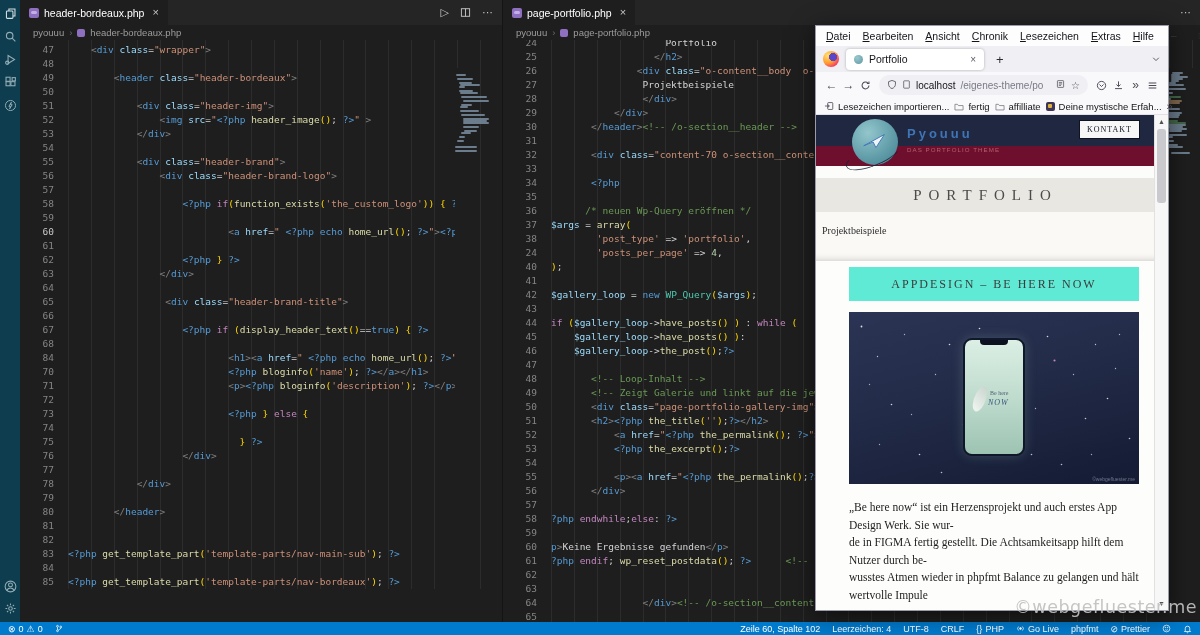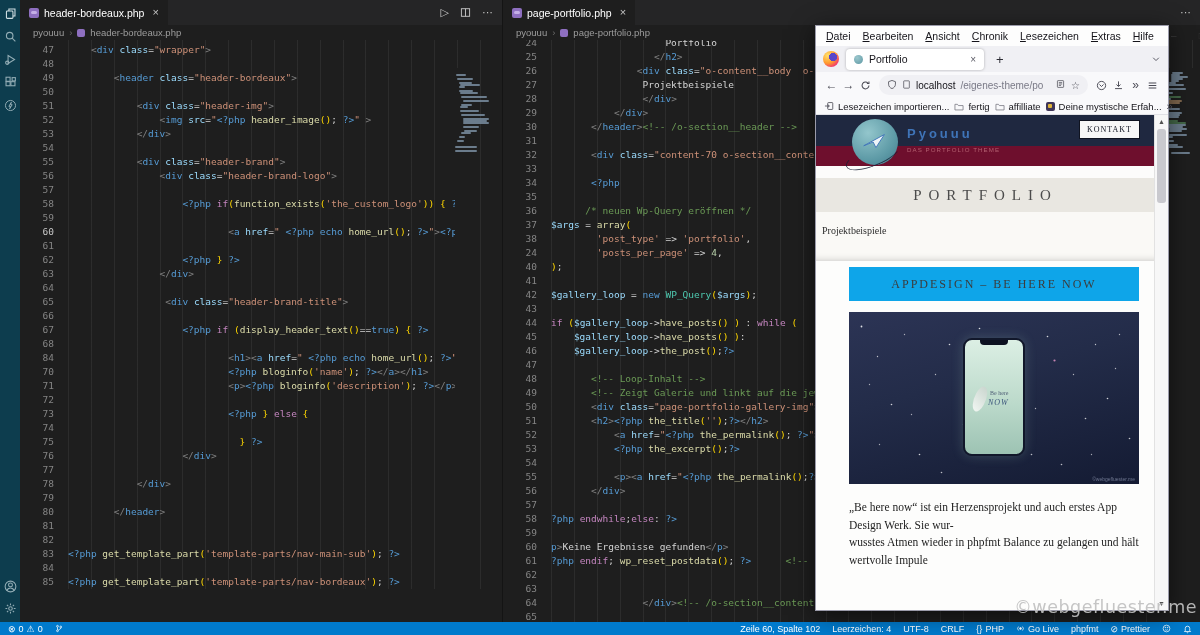--- a/index.html
+++ b/index.html
@@ -118,21 +118,21 @@
   .hamburger{position:absolute;right:16px;top:3px;width:40px;}
   .hamburger .bar{height:3px;background:#d9a02f;margin-bottom:3.5px;}
   .gap-white{height:12px;background:#fcfcfb;}
   .title-band{height:34px;background:#e9e7e1;display:flex;align-items:center;justify-content:center;
     font-family:"Liberation Serif",serif;font-size:15px;letter-spacing:7px;color:#4b4b4b;}
   .intro-sec{height:49px;background:#faf9f6;box-sizing:border-box;padding:13px 0 0 6px;
     font-family:"Liberation Serif",serif;font-size:10px;color:#2d2d2d;
     box-shadow:inset 0 -7px 8px -8px rgba(0,0,0,.28);}
   .content-sec{background:#fdfdfc;padding-top:6px;min-height:350px;}
   .card{margin-left:33px;width:290px;}
-  .card-band{height:34px;background:#0ea5e9;display:flex;align-items:center;justify-content:center;
+  .card-band{height:34px;background:#5eead4;display:flex;align-items:center;justify-content:center;
     font-family:"Liberation Serif",serif;font-size:12px;letter-spacing:2px;color:#3c3c3c;}
   .post-img{margin-top:11px;height:172px;position:relative;overflow:hidden;
     background:linear-gradient(165deg,#2c3455 0%,#232c49 40%,#141b33 100%);}
   .stars{position:absolute;left:0;top:0;width:1px;height:1px;border-radius:50%;background:transparent;
     box-shadow:
       12px 14px 0 .4px rgba(255,255,255,.85), 28px 44px 0 .2px rgba(255,255,255,.7),
       42px 92px 0 .3px rgba(255,255,255,.8), 55px 22px 0 .2px rgba(255,255,255,.6),
       70px 142px 0 .3px rgba(255,255,255,.8), 86px 62px 0 .2px rgba(255,255,255,.65),
       100px 32px 0 .3px rgba(255,255,255,.8), 114px 112px 0 .2px rgba(255,255,255,.6),
       130px 16px 0 .3px rgba(255,255,255,.85),146px 76px 0 .2px rgba(255,255,255,.6),
@@ -851,20 +851,21 @@
               <span class="phone">
                 <span class="notch"></span>
                 <span class="feather"></span>
                 <span class="ph-t1">Be here</span>
                 <span class="ph-t2">NOW</span>
               </span>
               <span class="img-mark">©webgefluester.me</span>
             </div>
             <div class="excerpt">
               <div>„Be here now“ ist ein Herzensprojekt und auch erstes App Design Werk. Sie wur-</div>
+              <div>de in FIGMA fertig gestellt. Die Achtsamkeitsapp hilft dem Nutzer durch be-</div>
               <div>wusstes Atmen wieder in phpfmt Balance zu gelangen und hält wertvolle Impule</div>
             </div>
 
           </div>
         </div>
       </div>
       <div class="ff-scrollbar">
         <div class="ff-sb-btn">▲</div>
         <div class="ff-sb-thumb"></div>
         <div class="ff-sb-btn bot">▼</div>

